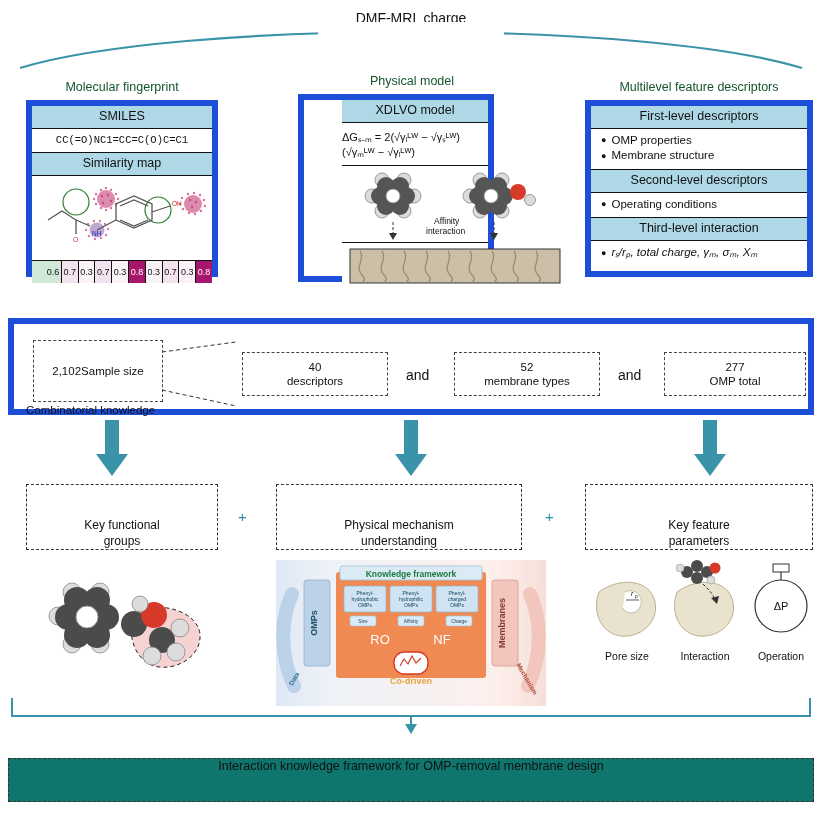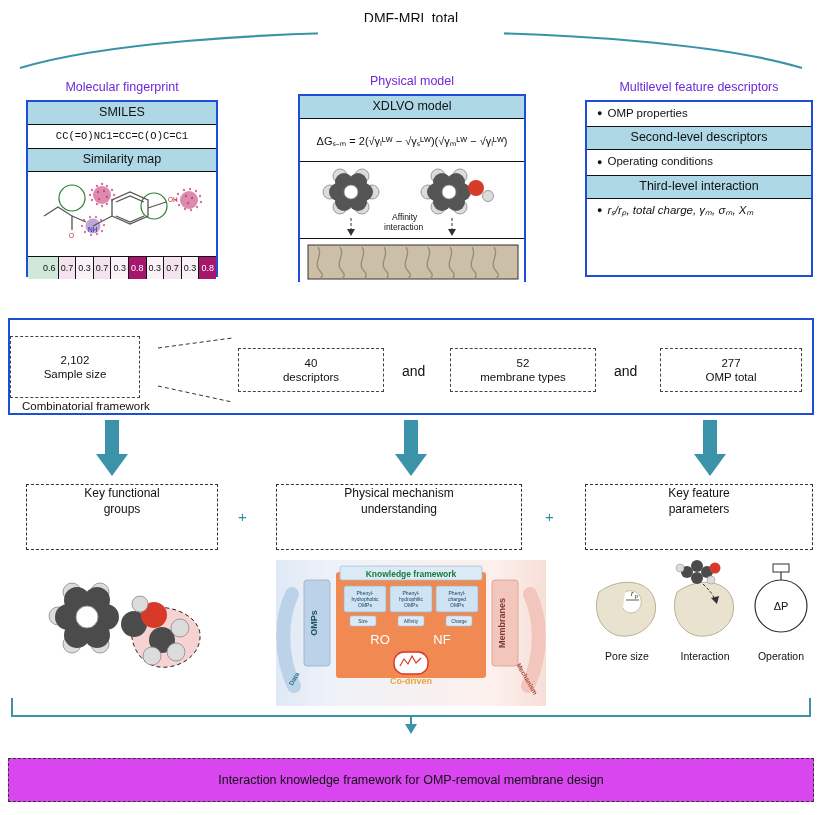--- a/index.html
+++ b/index.html
@@ -19,26 +19,26 @@
 
   
   #top-title {
     left: 0; top: 10px; width: 822px;
     font-size: 14px; color: #111; text-align: center;
   }
   #top-arc { left: 18px; top: 22px; width: 786px; height: 48px; }
 
   
   .col-head {
-    font-size: 12.5px; color: #6d28d9; text-align: center;
+    font-size: 12.5px; color: #14532d; text-align: center;
   }
 
   
   .panel {
-    border: 2px solid #1d4ed8;
+    border: 6px solid #1d4ed8;
     box-sizing: border-box;
     background: #fff;
   }
   .band {
     background: #aed8e6;
     border-bottom: 1px solid #111;
     font-size: 12.5px;
     text-align: center;
     line-height: 21px;
     height: 22px;
@@ -66,21 +66,21 @@
     border-bottom: 1px solid #111; overflow: hidden;
   }
   #fpvals { display: flex; height: 22px; }
   #fpvals div {
     flex: 1; font-size: 9px; line-height: 22px; text-align: center;
     border-right: 1px solid #111; color: #111;
   }
   #fpvals div:last-child { border-right: none; }
 
   
-  #pm-panel { left: 298px; top: 94px; width: 228px; height: 188px; }
+  #pm-panel { left: 298px; top: 94px; width: 196px; height: 188px; padding-left: 38px; }
   #eqbox {
     height: 42px; border-bottom: 1px solid #111;
     display: flex; align-items: center; justify-content: center;
     font-size: 11px;
   }
   #molbox { height: 76px; border-bottom: 1px solid #111; position: relative; }
   #membox { height: 46px; position: relative; background: #fff; }
 
   
   #md-panel { left: 585px; top: 100px; width: 228px; height: 177px; }
@@ -93,49 +93,49 @@
     font-size: 11.5px; text-align: center; line-height: 14px;
   }
   .andlbl { font-size: 14px; }
 
   
   .varrow { position: absolute; }
 
   
   .res-box {
     border: 1px dashed #333; box-sizing: border-box;
-    display: flex; align-items: flex-start; justify-content: center;
+    display: flex; align-items: flex-end; justify-content: center;
     font-size: 12px; text-align: center; line-height: 16px;
     background: #fff;
   }
   .plus { font-size: 15px; color: #2f8ca8; }
 
   
   #bottom-box {
     left: 8px; top: 758px; width: 806px; height: 44px;
     border: 1px dashed #333; box-sizing: border-box;
-    background: #d946ef;
-    display: flex; align-items: center; justify-content: center;
+    background: #0f766e;
+    display: flex; justify-content: center;
     font-size: 12.5px;
   }
   #bracket { left: 10px; top: 696px; width: 802px; height: 38px; }
 
   
   #illus-mid {
     left: 276px; top: 560px; width: 270px; height: 146px;
     background: linear-gradient(90deg,#dfe8f5 0%, #eef2f8 20%, #fdf0ec 80%, #f7dfd8 100%);
     overflow: hidden;
   }
 
   .mono { font-family: "Liberation Mono", monospace; }
 </style>
 </head>
 <body>
 
-<div class="abs" id="top-title">DMF-MRL total</div>
+<div class="abs" id="top-title">DMF-MRL charge</div>
 <svg class="abs" id="top-arc" viewBox="0 0 786 48">
   <path d="M2,46 C160,-2 626,-2 784,46" fill="none" stroke="#3a93a8" stroke-width="2.2"></path>
   <rect x="300" y="-4" width="186" height="20" fill="#ffffff"></rect>
 </svg>
 
 <div class="abs col-head" style="left:26px; top:80px; width:192px;">Molecular fingerprint</div>
 <div class="abs col-head" style="left:298px; top:74px; width:228px;">Physical model</div>
 <div class="abs col-head" style="left:585px; top:80px; width:228px;">Multilevel feature descriptors</div>
 
 <div class="abs panel" id="fp-panel">
@@ -289,44 +289,46 @@
         <path d="M128,8 C134,16 122,24 130,32 C136,38 128,40 130,40"></path>
         <path d="M150,8 C156,16 144,24 152,32 C158,38 150,40 152,40"></path>
         <path d="M172,8 C178,16 166,24 174,32 C180,38 172,40 174,40"></path>
         <path d="M194,8 C200,16 188,24 196,32 C202,38 194,40 196,40"></path>
       </g>
     </svg>
   </div>
 </div>
 
 <div class="abs panel" id="md-panel">
+  <div class="band">First-level descriptors</div>
   <div class="bullets">
     <div><span class="dot">●</span><span>OMP properties</span></div>
+    <div><span class="dot">●</span><span>Membrane structure</span></div>
   </div>
   <div class="band">Second-level descriptors</div>
   <div class="bullets">
     <div><span class="dot">●</span><span>Operating conditions</span></div>
   </div>
   <div class="band">Third-level interaction</div>
   <div class="bullets" style="border-bottom:none;">
     <div><span class="dot">●</span><span style="font-style:italic;">rₛ/rₚ, total charge, γₘ, σₘ, Xₘ</span></div>
   </div>
 </div>
 
 <div class="abs panel" id="db-panel">
   <svg class="abs" style="left:0; top:0;" width="806" height="97">
     <path d="M148,28 L222,18" stroke="#333" stroke-width="1" fill="none" stroke-dasharray="4,3"></path>
     <path d="M148,66 L222,82" stroke="#333" stroke-width="1" fill="none" stroke-dasharray="4,3"></path>
   </svg>
 
-  <div class="abs dash-box" style="left:0; top:16px; width:130px; height:62px; flex-direction:column;">
+  <div class="abs dash-box" style="left:19px; top:16px; width:130px; height:62px; flex-direction:row;">
     <div>2,102</div>
     <div>Sample size</div>
   </div>
-  <div class="abs" style="left:12px; top:80px; font-size:11.5px;">Combinatorial framework</div>
+  <div class="abs" style="left:12px; top:80px; font-size:11.5px;">Combinatorial knowledge</div>
 
   <div class="abs dash-box" style="left:228px; top:28px; width:146px; height:44px; flex-direction:column;">
     <div>40</div>
     <div>descriptors</div>
   </div>
   <div class="abs andlbl" style="left:392px; top:43px;">and</div>
   <div class="abs dash-box" style="left:440px; top:28px; width:146px; height:44px; flex-direction:column;">
     <div>52</div>
     <div>membrane types</div>
   </div>

